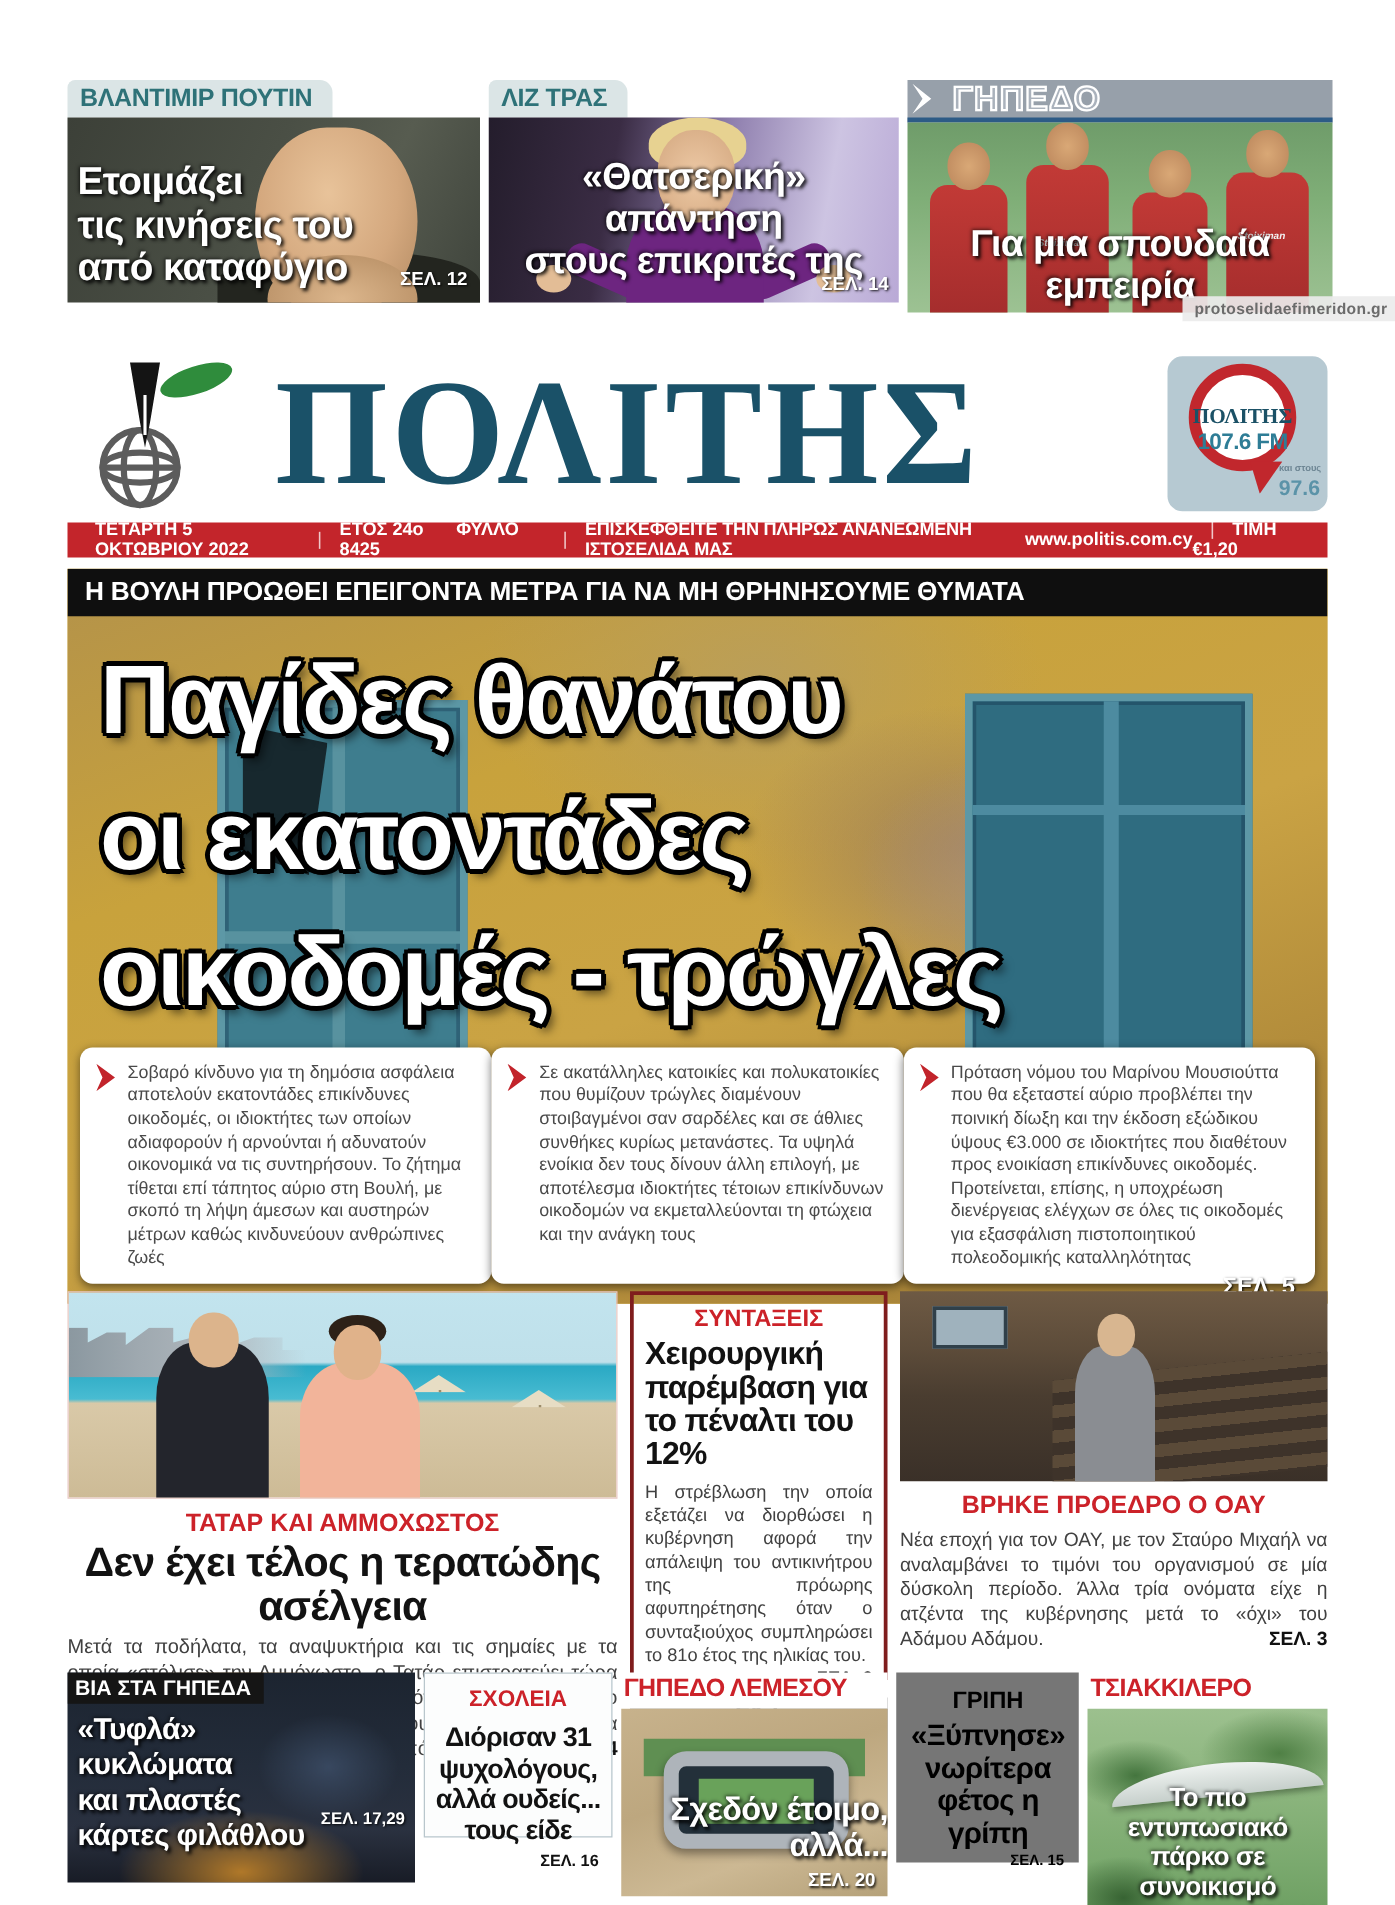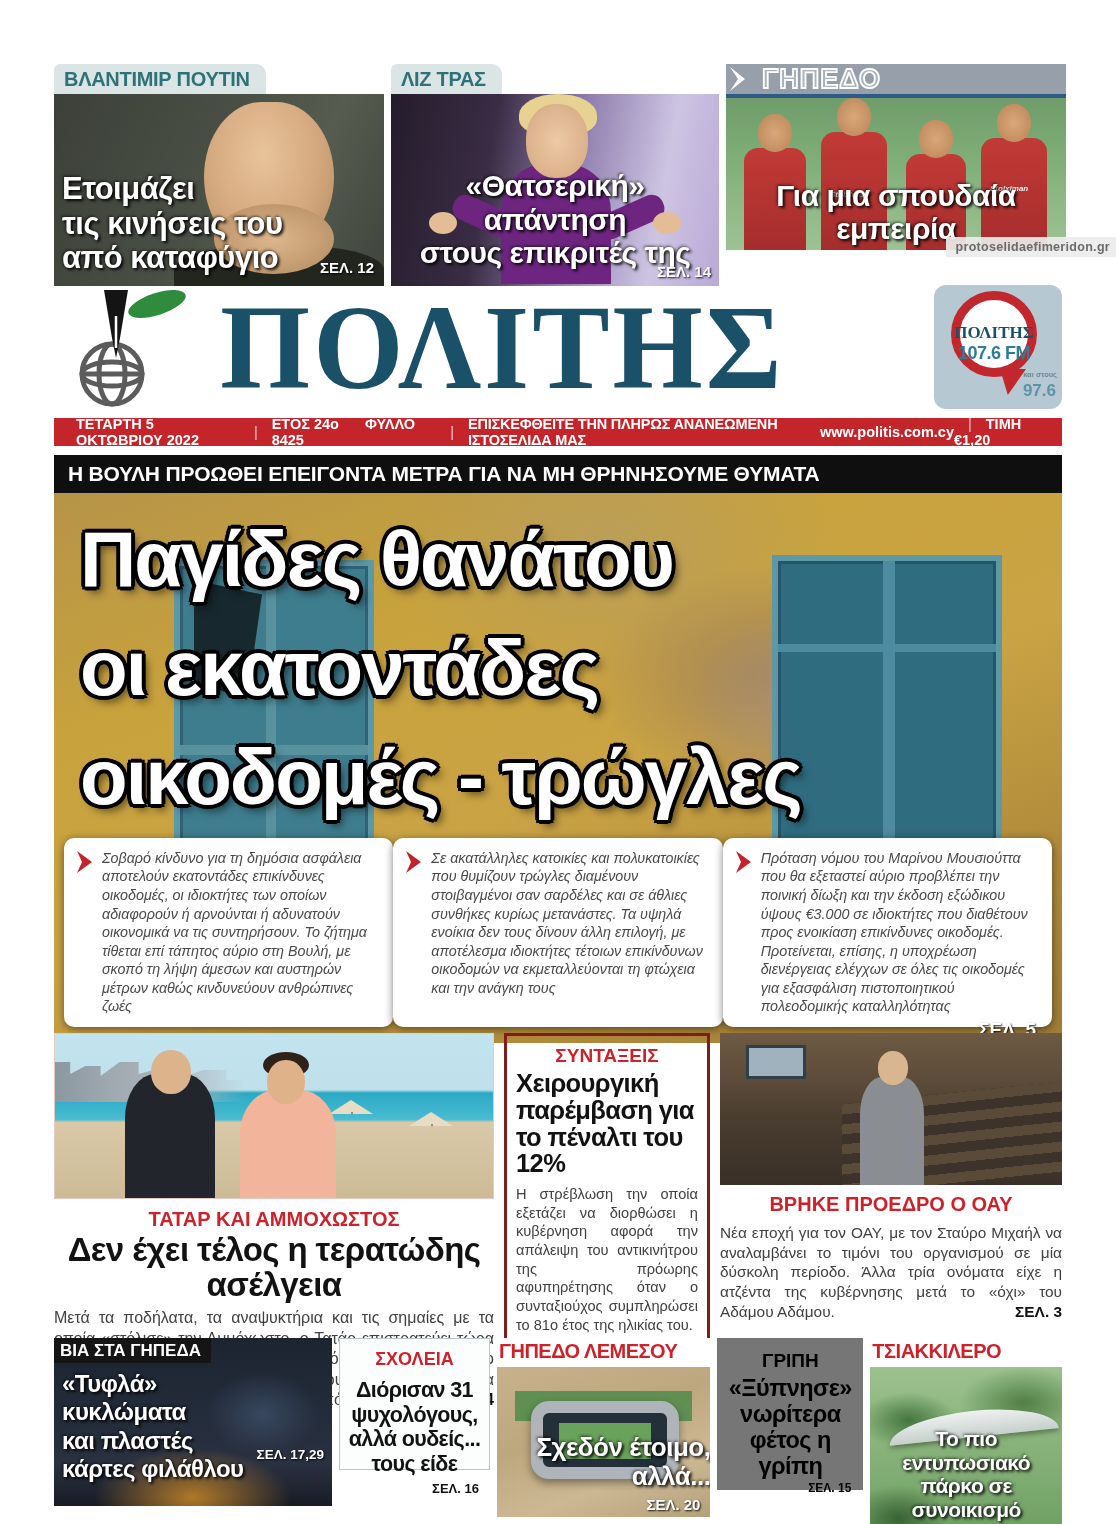--- a/index.html
+++ b/index.html
@@ -12,21 +12,21 @@
 
   
   .watermark { position:absolute; top:237px; right:0; z-index:60; background:rgba(235,235,235,.92);
     color:#6b6b6b; font-weight:bold; font-size:12.5px; padding:3px 6px 3px 10px; letter-spacing:.3px; }
 
   
   .top-row { position:absolute; top:64px; left:0; display:flex; gap:7px; }
   .top-card { position:relative; }
   .tab { display:inline-block; background:#dbe5e6; color:#2e7278; font-weight:bold; font-size:20px;
     padding:4px 16px 3px 10px; border-radius:6px 10px 0 0; letter-spacing:-.3px; }
-  .tphoto { position:relative; height:192px; overflow:hidden; }
+  .tphoto { position:relative; height:148px; overflow:hidden; }
   .overlay-h { position:absolute; color:#fff; font-weight:bold; line-height:1.12; letter-spacing:-.5px;
     text-shadow:2px 2px 3px rgba(0,0,0,.9), -1px -1px 3px rgba(0,0,0,.6); }
   .page-ref-photo { position:absolute; color:#fff; font-weight:bold; font-size:15px;
     text-shadow:1px 1px 2px rgba(0,0,0,.9); }
 
   .card-putin { width:330px; }
   .putin-photo { background:linear-gradient(115deg,#3c4038 0%,#4a4f45 45%,#575c50 70%,#3f443c 100%); }
   .putin-head { position:absolute; left:150px; top:8px; width:130px; height:150px; border-radius:46%/52%;
     background:radial-gradient(ellipse at 45% 35%, #e8c39a 0%, #d4a87e 55%, #b08860 100%); }
   .putin-hands { position:absolute; left:160px; top:110px; width:120px; height:70px; border-radius:50%;
@@ -98,21 +98,21 @@
   .lw-left:after { content:""; position:absolute; left:0; top:40%; width:100%; height:10px; background:#58929f; }
   .lw-pane-broken { position:absolute; left:14px; top:14px; width:68px; height:120px; background:#17282e; clip-path:polygon(0 0,100% 12%,78% 100%,0 84%); }
   .lw-right { right:60px; top:100px; width:230px; height:330px; background:#2f6c80; box-shadow:inset 0 0 0 3px #24556b; }
   .lw-right:before { content:""; position:absolute; left:48%; top:0; width:12px; height:100%; background:#4d8ba0; }
   .lw-right:after { content:""; position:absolute; left:0; top:26%; width:100%; height:8px; background:#4d8ba0; }
   .lead-kicker { position:absolute; top:0; left:0; right:0; height:38px; background:#0f0f0f; color:#fff;
     font-weight:bold; font-size:21px; line-height:38px; padding-left:14px; letter-spacing:-.2px; }
   .lead-headline { position:absolute; left:26px; top:50px; color:#fff; font-weight:bold; font-size:78px;
     line-height:1.4; letter-spacing:-2px;
     text-shadow:-3px -3px 0 #000, 3px -3px 0 #000, -3px 3px 0 #000, 3px 3px 0 #000, -4px 0 0 #000, 4px 0 0 #000, 0 -4px 0 #000, 0 4px 0 #000, 5px 6px 8px rgba(0,0,0,.55); }
-  .lead-boxes { position:absolute; left:10px; right:10px; bottom:16px; display:flex; gap:0;font-style:italic; }
+  .lead-boxes { position:absolute; left:10px; right:10px; bottom:16px; display:flex; gap:0; }
   .lead-box { flex:1; background:#fff; border-radius:10px; padding:11px 13px; display:flex; gap:9px;
     box-shadow:0 2px 8px rgba(0,0,0,.5); }
   .lead-box svg { flex:none; margin-top:2px; }
   .lead-box p { font-size:14.3px; line-height:1.3; color:#4a4a4a; }
   .lead-pageref { position:absolute; right:26px; bottom:2px; color:#fff; font-weight:bold; font-size:19px;
     text-shadow:1px 1px 2px rgba(0,0,0,.9); }
 
   
   .middle-row { position:absolute; top:1033px; left:0; width:1008px; display:flex; gap:10px; }
   .kicker-red { color:#cc2229; font-weight:bold; text-align:center; }

